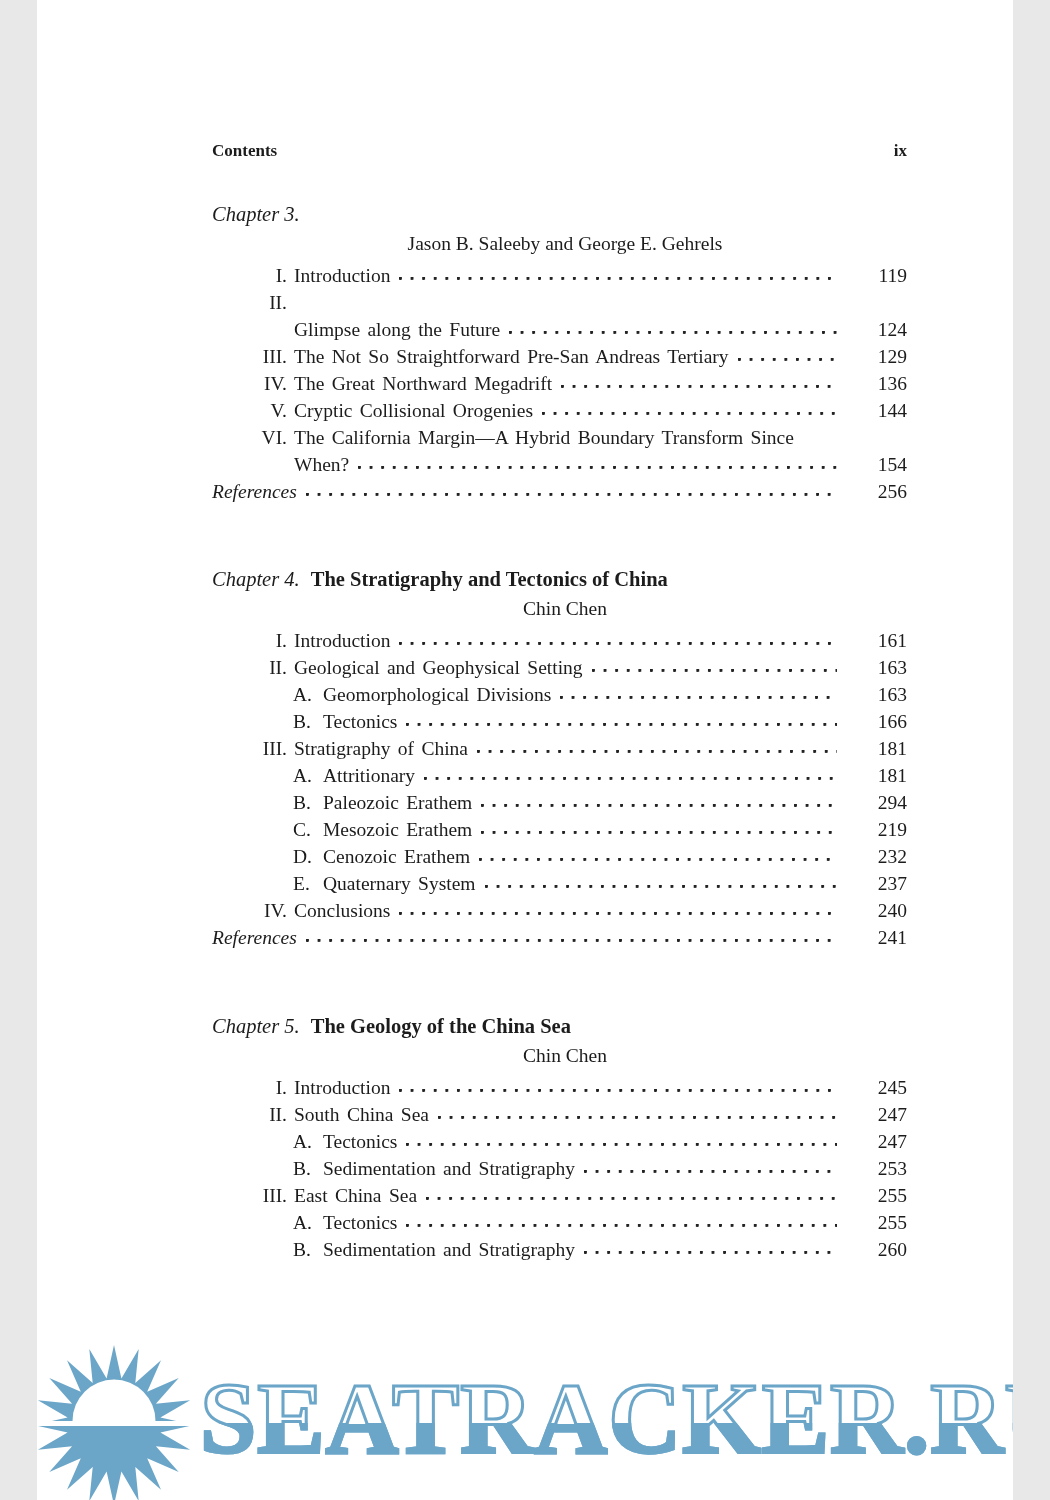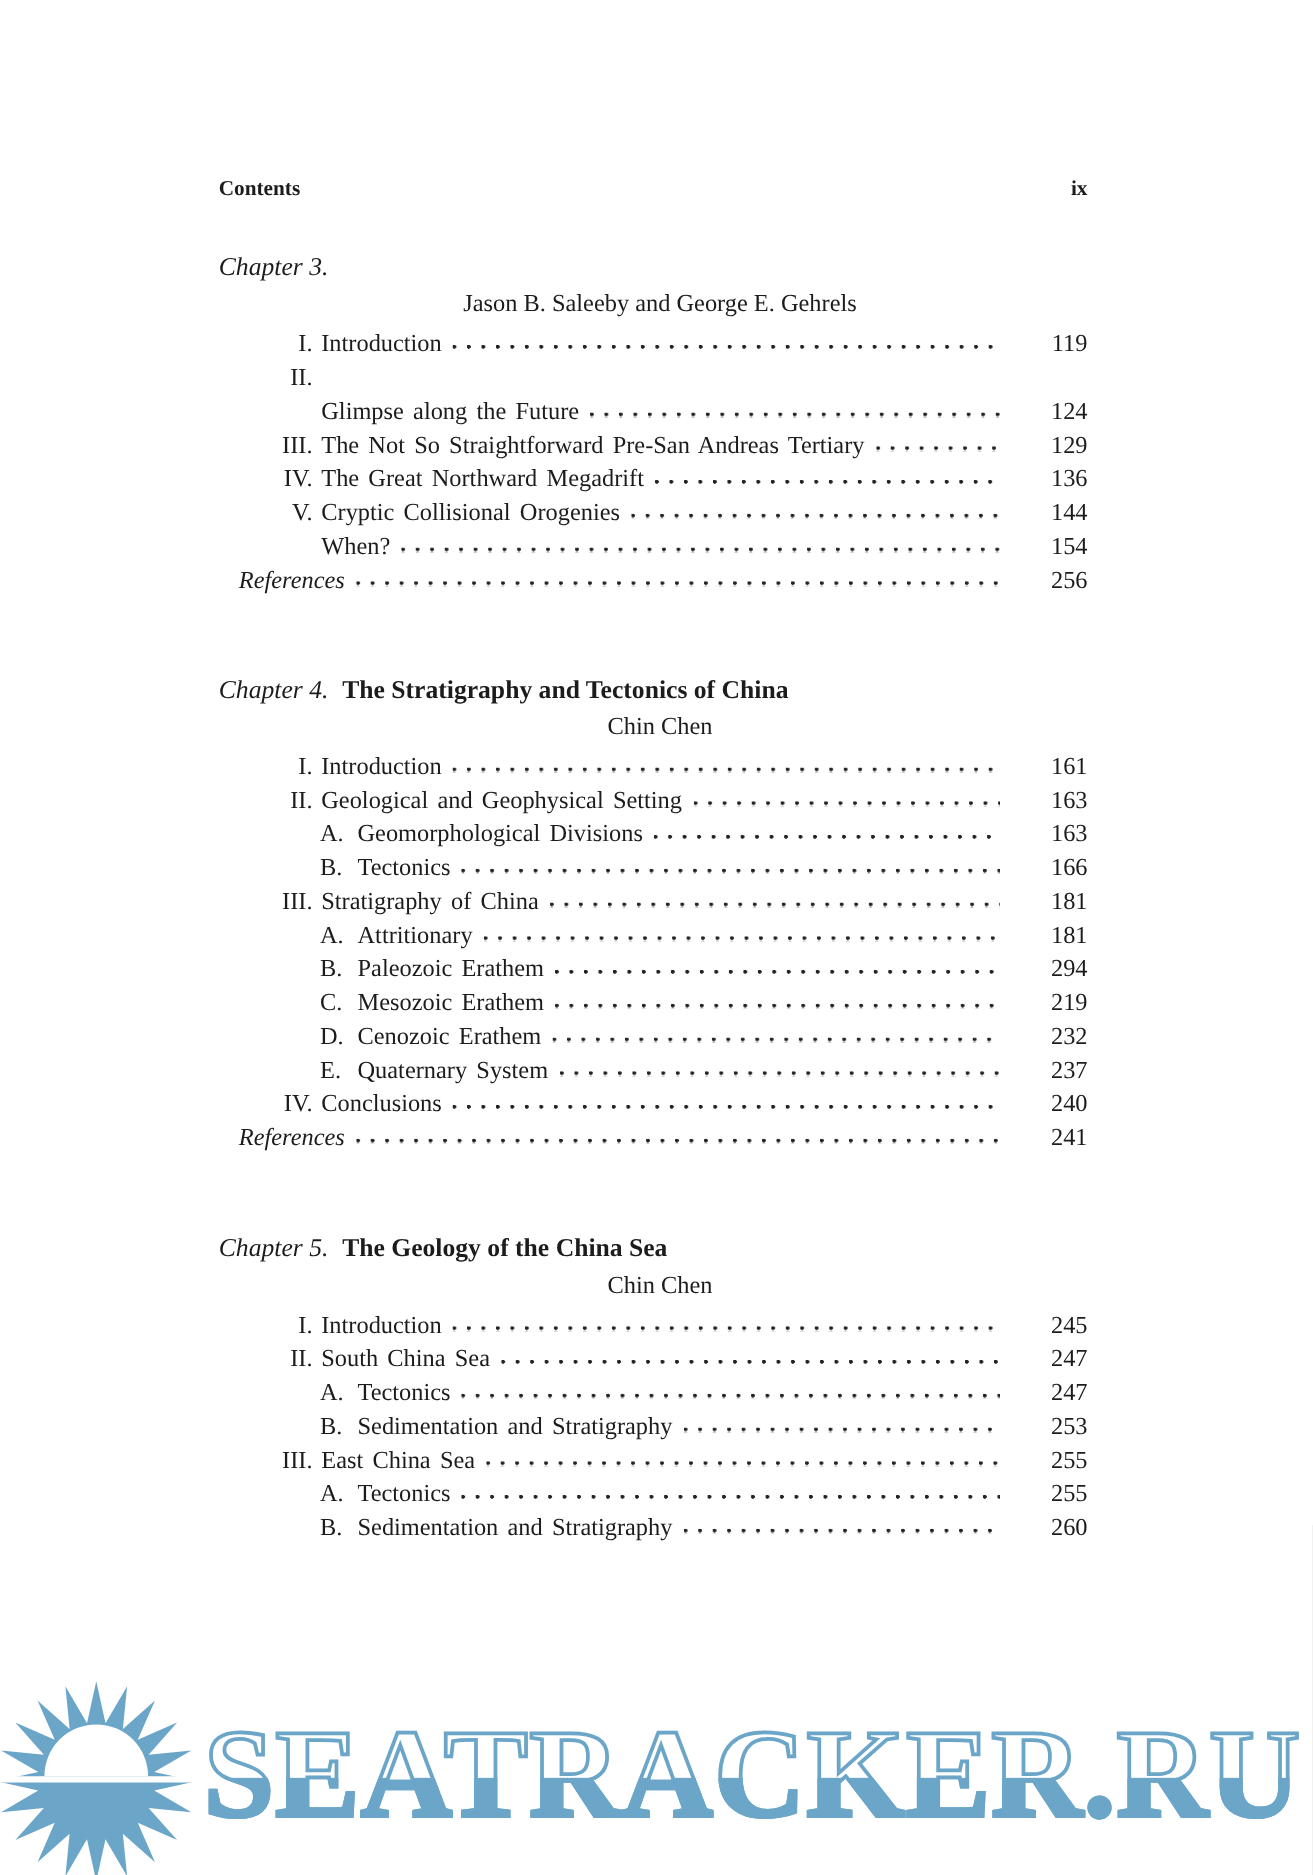--- a/index.html
+++ b/index.html
@@ -1,17 +1,17 @@
 <!DOCTYPE html>
 <html><head>
 <meta charset="utf-8">
 <style>
   html,body { margin:0; padding:0; background:#e8e8e8; }
   .page {
-    position:relative; width:1050px; height:1500px; margin:0 auto;
+    position:relative; width:976px; height:1500px; margin:0 auto;
     background:#ffffff; overflow:hidden;
     font-family:"Liberation Serif","DejaVu Serif",serif;
     color:#1c1c1c;
   }
   .content { position:absolute; left:175px; top:140px; width:695px; }
 
   .page-header { display:flex; justify-content:space-between; align-items:baseline;
     font-weight:bold; font-size:17px; line-height:22px; }
 
   .chapter-heading { display:flex; font-size:20.5px; line-height:31px; }
@@ -20,21 +20,21 @@
   .ch-title .l1 { display:block; }
   .ch-title .l2 { display:block; margin-left:-8px; }
 
   .authors { font-size:19.5px; line-height:24px; margin-top:2px; padding-left:11px;text-align:center; }
 
   .toc { margin-top:6px; font-size:19.5px; }
   .toc-row { display:flex; align-items:baseline; height:27px; line-height:27px; white-space:nowrap; }
   .toc-row .num { flex:none; width:75px; text-align:right; }
   .toc-row.sub .num { width:104px; text-align:left; padding-left:81px; box-sizing:border-box; }
   .toc-row .label { margin-left:7px; word-spacing:2.5px; }
-  .toc-row.refs .label { margin-left:16px; font-style:italic; }
+  .toc-row.refs .label { margin-left:0; font-style:italic; }
   .leader { flex:1 1 auto; height:4px; margin-left:9px; margin-right:38px;
     transform:translateY(-1px);
     background-image:radial-gradient(circle at 1.4px 1.4px,#232323 1.35px,transparent 1.8px);
     background-size:11.6px 4px; background-repeat:repeat-x; background-position:left bottom; }
   .pagenum { flex:none; width:32px; text-align:right; }
 
   .sec-ch3 { margin-top:37px; }
   .sec-ch4 { margin-top:59px; }
   .sec-ch5 { margin-top:60px; }
 
@@ -93,20 +93,24 @@
           <span class="leader"></span>
           <span class="pagenum">136</span>
         </div>
         <div class="toc-row">
           <span class="num">V.</span>
           <span class="label">Cryptic Collisional Orogenies</span>
           <span class="leader"></span>
           <span class="pagenum">144</span>
         </div>
         <div class="toc-row">
+          <span class="num">VI.</span>
+          <span class="label">The California Margin—A Hybrid Boundary Transform Since</span>
+        </div>
+        <div class="toc-row">
           <span class="num"></span>
           <span class="label">When?</span>
           <span class="leader"></span>
           <span class="pagenum">154</span>
         </div>
         <div class="toc-row refs">
           <span class="label">References</span>
           <span class="leader"></span>
           <span class="pagenum">256</span>
         </div>

